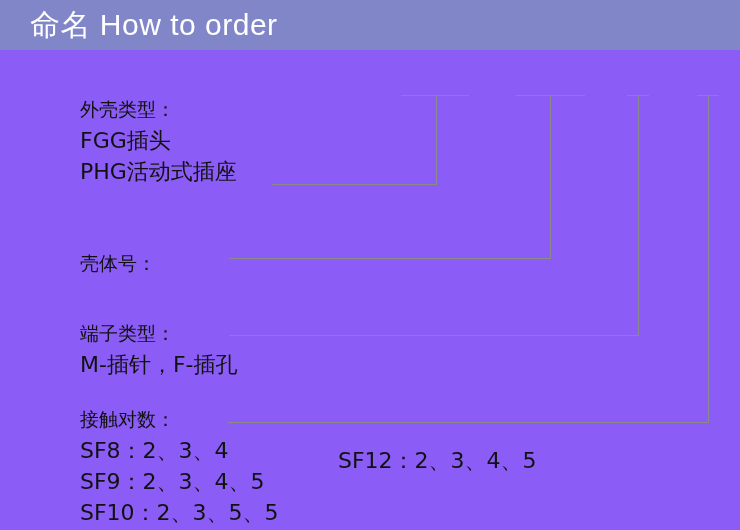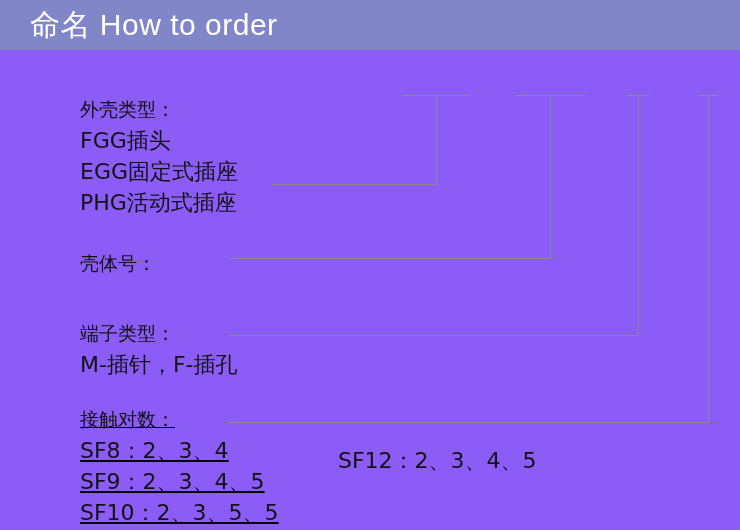--- a/index.html
+++ b/index.html
@@ -124,34 +124,33 @@
   <div class="lead-v" style="left:638px; top:95px; height:240px;"></div>
   <div class="lead-h" style="left:229px; top:335px; width:410px;"></div>
 
   <div class="lead-h" style="left:697px; top:95px; width:22px;"></div>
   <div class="lead-v" style="left:708px; top:95px; height:327px;"></div>
   <div class="lead-h" style="left:228px; top:422px; width:481px;"></div>
 
   <div class="block" style="top:94px;">
     <div class="blk-title">外壳类型：</div>
     <div class="blk-line">FGG插头</div>
-    <div class="blk-line">EGG固定式插座</div>
     <div class="blk-line">PHG活动式插座</div>
   </div>
 
   <div class="block" style="top:248px;">
     <div class="blk-title">壳体号：</div>
   </div>
 
   <div class="block" style="top:318px;">
     <div class="blk-title">端子类型：</div>
     <div class="blk-line">M-插针，F-插孔</div>
   </div>
 
-  <div class="block" style="top:404px;text-decoration:underline;">
+  <div class="block" style="top:404px;">
     <div class="blk-title">接触对数：</div>
     <div class="two-col">
       <div>
         <div class="blk-line">SF8：2、3、4</div>
         <div class="blk-line">SF9：2、3、4、5</div>
         <div class="blk-line">SF10：2、3、5、5</div>
       </div>
       <div class="col-right">
         <div class="blk-line">SF12：2、3、4、5</div>
       </div>

